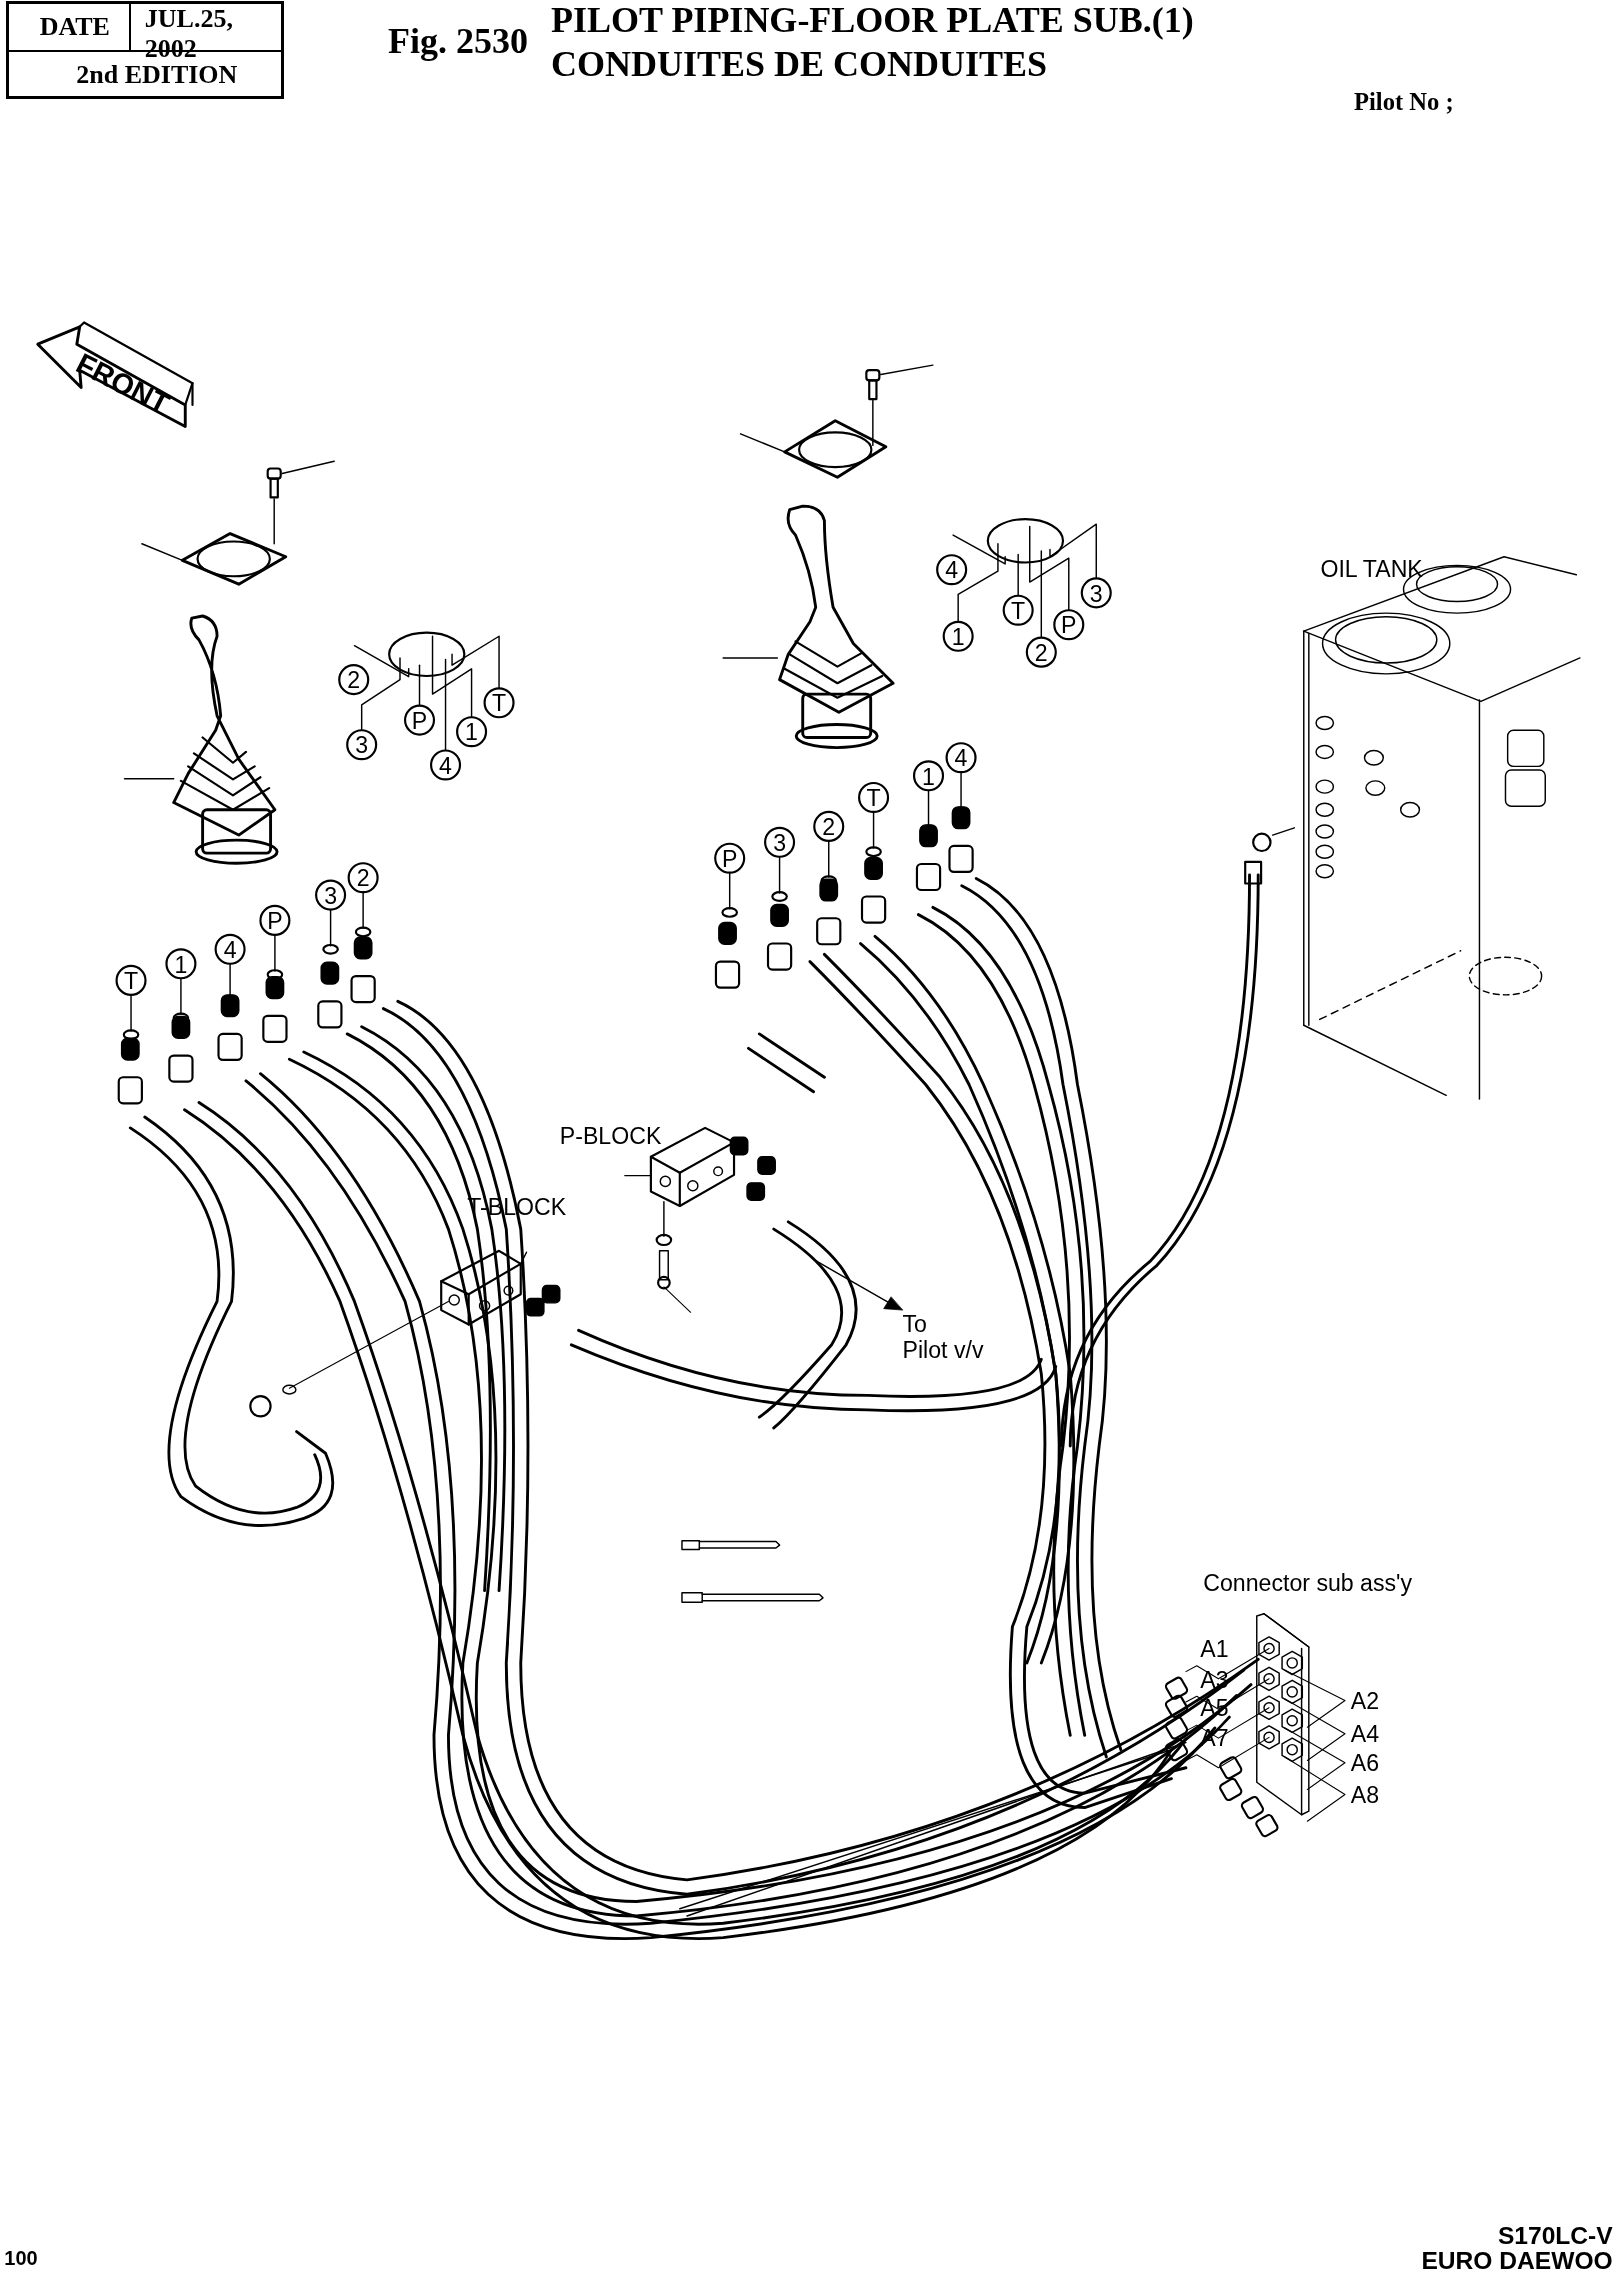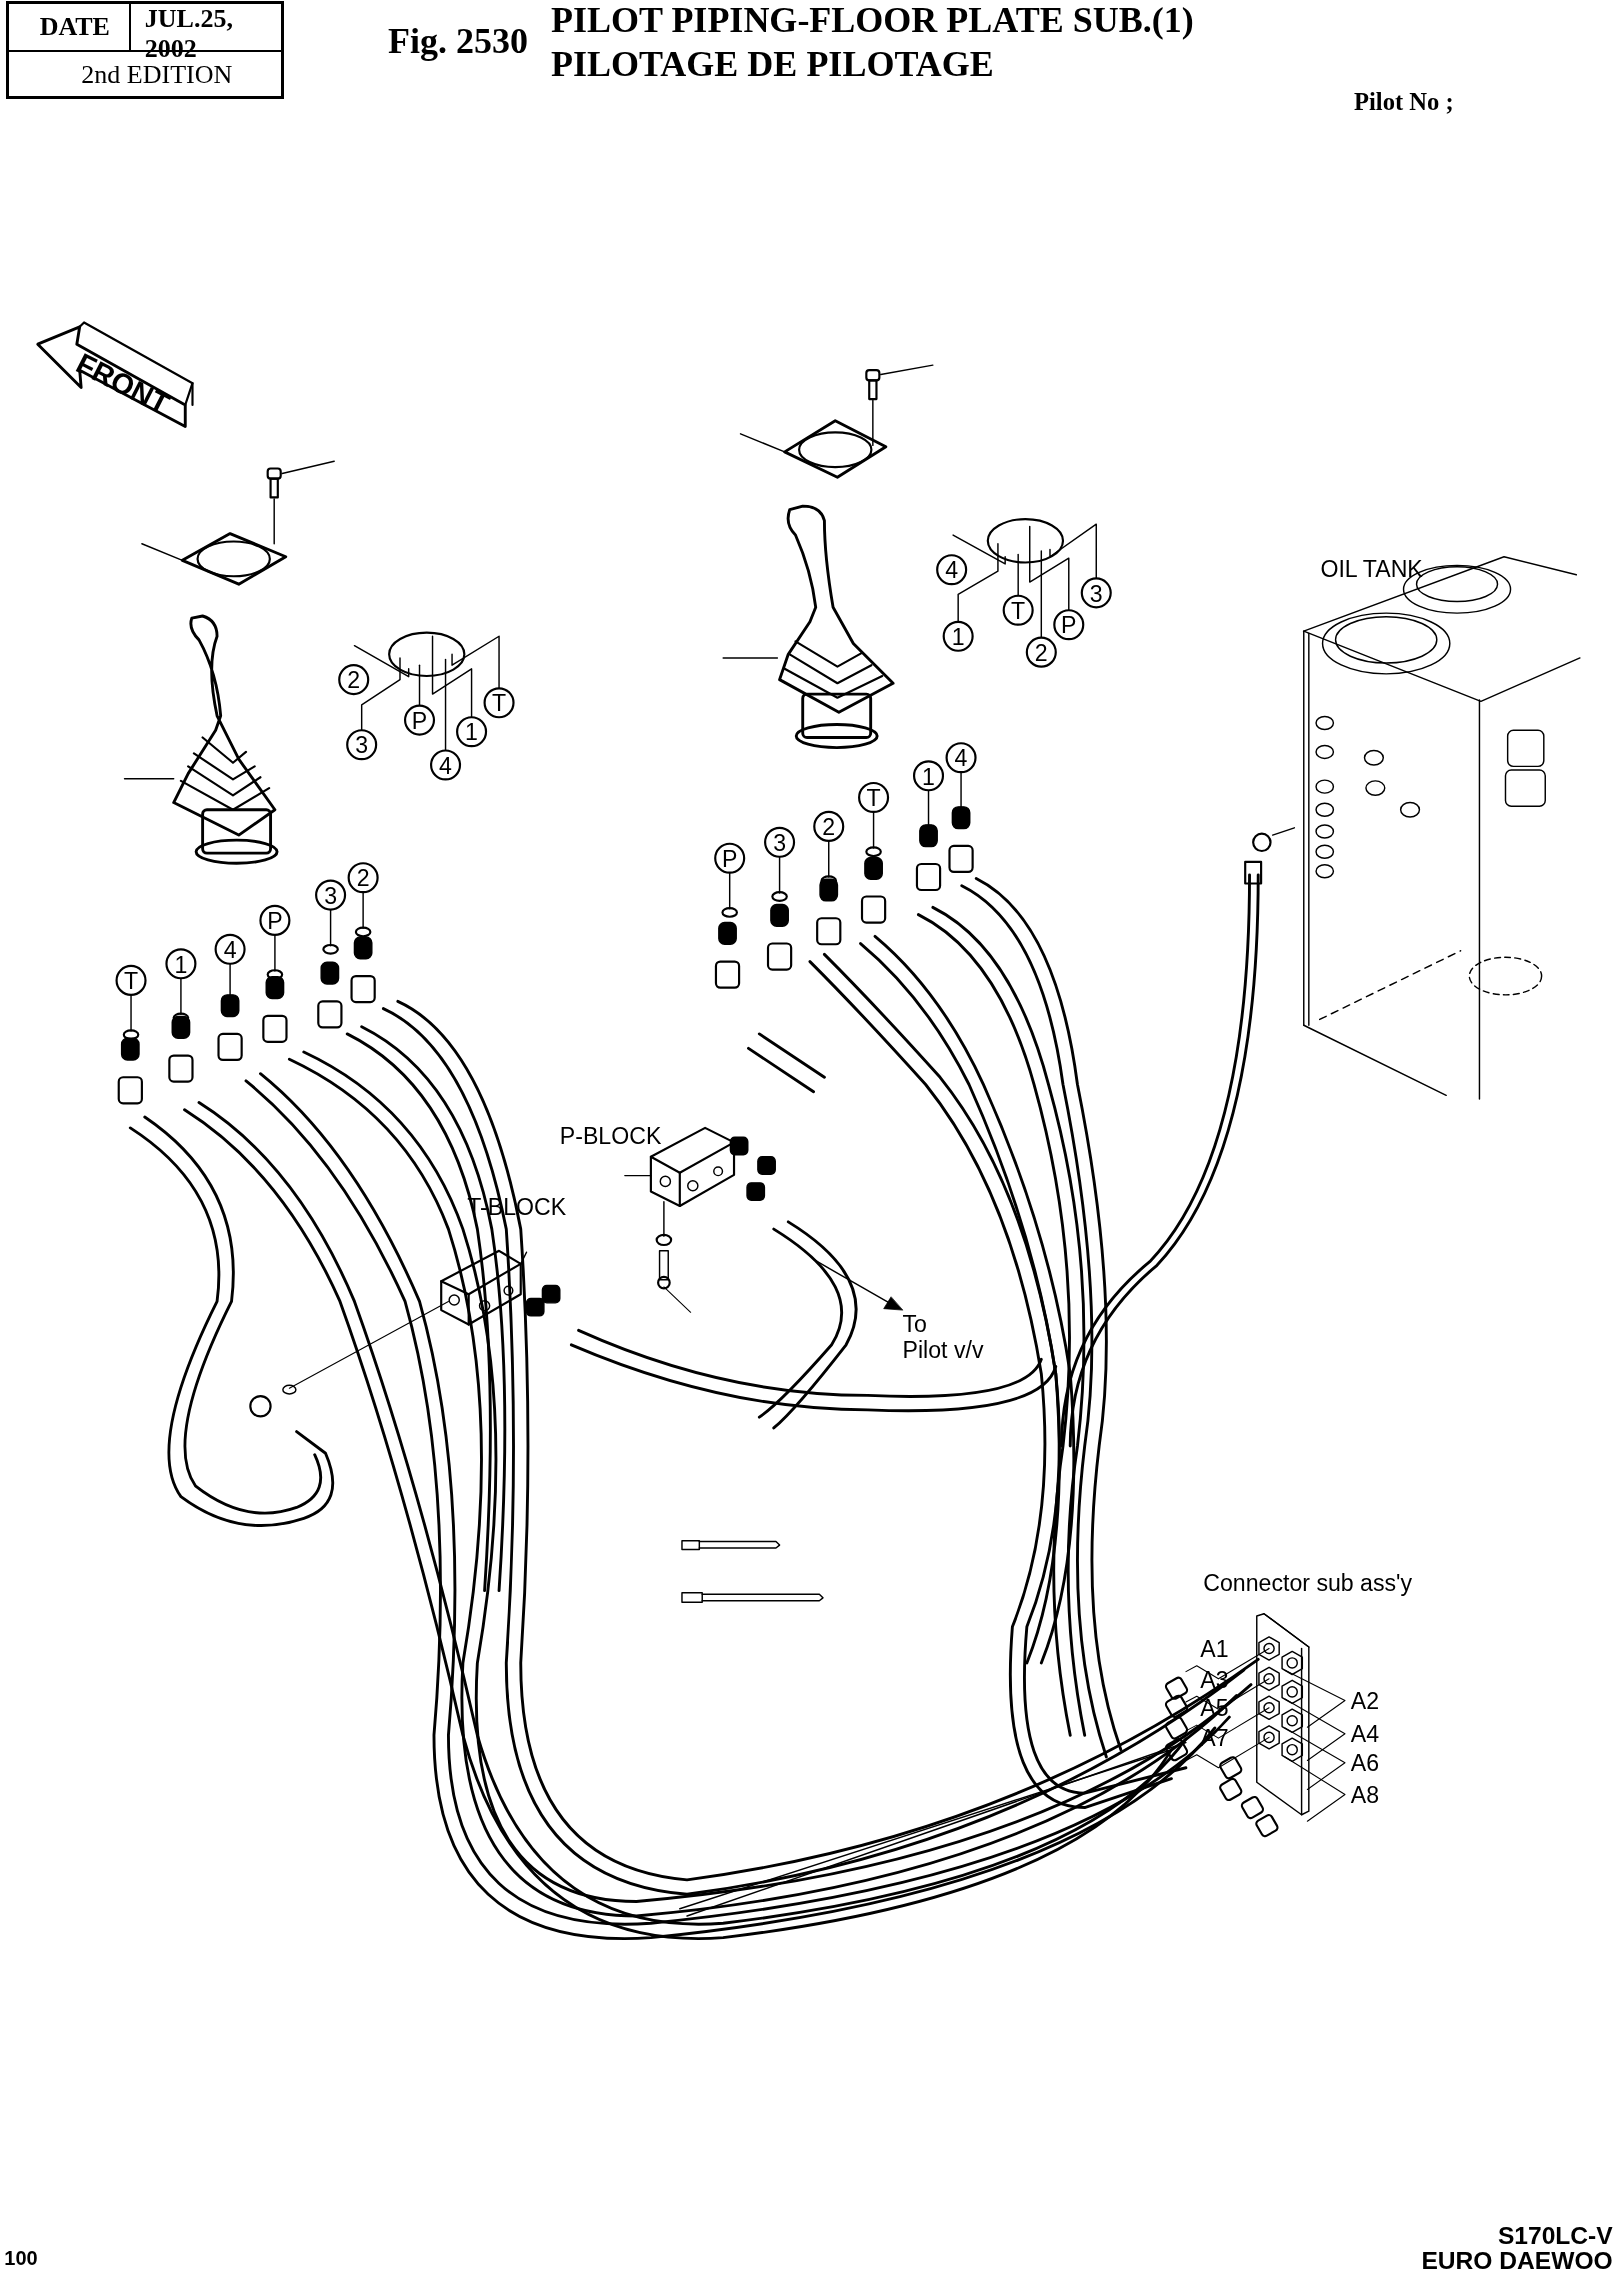--- a/index.html
+++ b/index.html
@@ -2,21 +2,21 @@
 <html style="font-size:11.6px"><head>
 <meta charset="utf-8">
 <style>
   html,body{margin:0;padding:0;background:#fff;}
   body{width:1617px;height:2284px;position:relative;overflow:hidden;font-family:"Liberation Sans",sans-serif;color:#000;}
   .serif{font-family:"Liberation Serif","DejaVu Serif",serif;padding-left:12px;}
   #datebox{position:absolute;left:5.8px;top:1.4px;width:278px;height:98px;border:3.6px solid #000;box-sizing:border-box;}
   #datebox .row1{position:absolute;left:0;top:0;width:100%;height:46px;border-bottom:2.2px solid #000;}
   #datebox .lbl{position:absolute;left:0;top:0;width:108px;height:46px;border-right:2.2px solid #000;display:flex;align-items:center;justify-content:center;font-size:26px;font-weight:bold;}
   #datebox .val{position:absolute;left:124px;top:0;right:0;height:60px;display:flex;align-items:center;justify-content:center;font-size:26px;font-weight:bold;}
-  #datebox .ed{position:absolute;left:0;top:48px;width:100%;height:45px;display:flex;align-items:center;justify-content:center;font-size:26px;font-weight:normal;}
+  #datebox .ed{position:absolute;left:0;top:48px;width:100%;height:45px;display:flex;align-items:center;justify-content:center;font-size:26px;font-weight:bold;}
   #fig{position:absolute;left:376px;top:20px;font-size:36px;font-weight:bold;}
   #title1{position:absolute;left:539px;top:-1.4px;font-size:36px;font-weight:bold;white-space:nowrap;}
   #title2{position:absolute;left:539px;top:43px;font-size:36px;font-weight:bold;white-space:nowrap;}
   #serial{position:absolute;left:1342px;top:88px;font-size:24.6px;font-weight:bold;}
   #pageno{position:absolute;left:4.3px;top:2247px;font-size:20px;font-weight:bold;}
   #model{position:absolute;right:4.3px;top:2224px;font-size:24.6px;font-weight:bold;text-align:right;line-height:24.6px;}
   svg#drawing{position:absolute;left:0;top:0;}
   .lbl-text{font-family:"Liberation Sans",sans-serif;font-size:32px;fill:#000;}
   .bubble-text{font-family:"Liberation Sans",sans-serif;font-size:32px;fill:#000;text-anchor:middle;dominant-baseline:central;}
 </style>
@@ -25,21 +25,21 @@
 
 <div id="datebox">
   <div class="row1">
     <div class="lbl serif">DATE</div>
     <div class="val serif">JUL.25, 2002</div>
   </div>
   <div class="ed serif">2nd  EDITION</div>
 </div>
 <div id="fig" class="serif">Fig. 2530</div>
 <div id="title1" class="serif">PILOT PIPING-FLOOR PLATE SUB.(1)</div>
-<div id="title2" class="serif">PILOTAGE DE PILOTAGE</div>
+<div id="title2" class="serif">CONDUITES DE CONDUITES</div>
 <div id="serial" class="serif">Pilot No ;</div>
 
 <svg id="drawing" width="1617" height="2284" viewBox="0 0 2236 3159" fill="none" stroke="#000" stroke-width="3" stroke-linecap="round" stroke-linejoin="round">
 
   <g>
     <polygon points="52,476 110,452 106,476 256,560 256,590 110,512 112,536" stroke-width="4"></polygon>
     <polyline points="110,452 116,446 266,530 256,560" stroke-width="3"></polyline>
     <line x1="266" y1="530" x2="266" y2="560" stroke-width="3"></line>
     <text x="100" y="540" transform="rotate(27 160 530)" style="font-family:'Liberation Sans',sans-serif;font-weight:bold;font-size:40px;" fill="#000" stroke="none">FRONT</text>
   </g>

